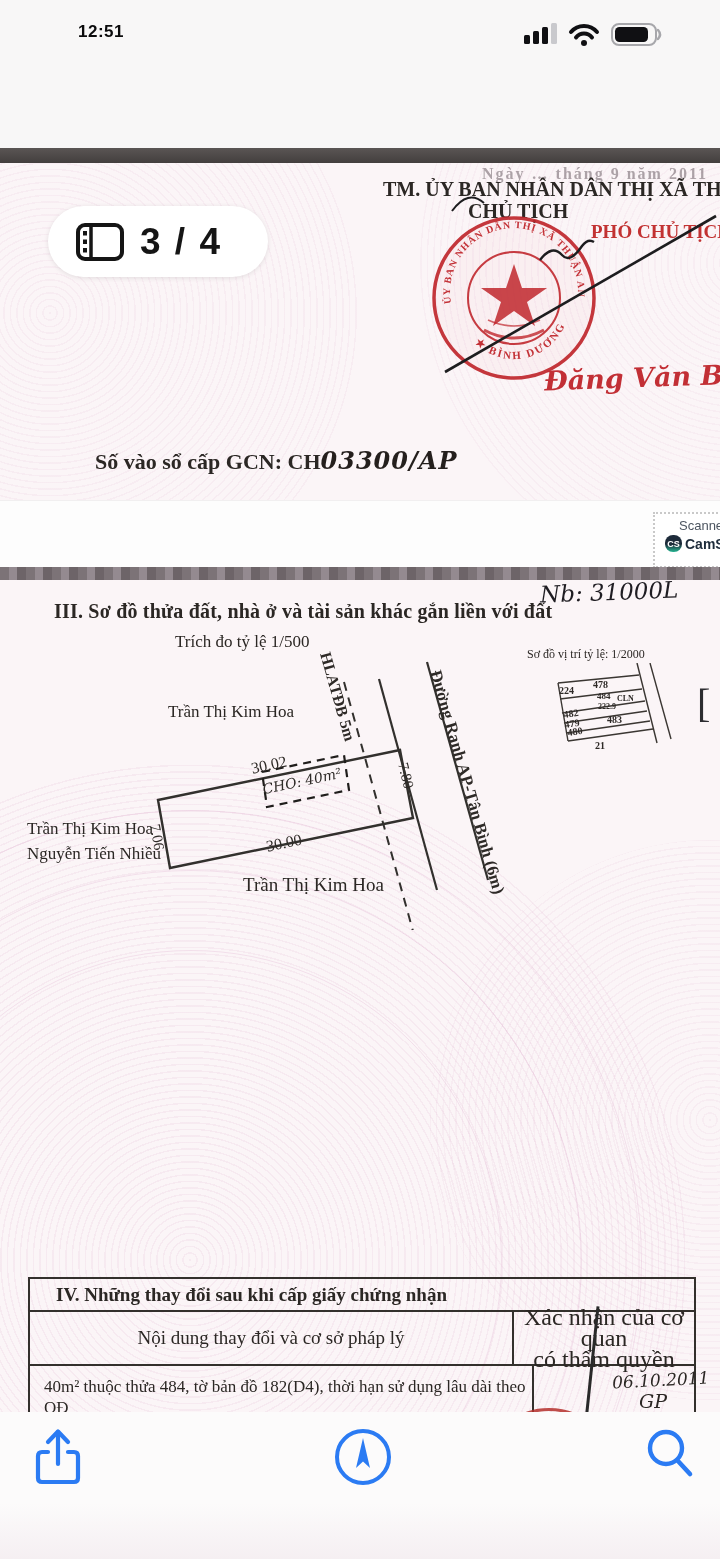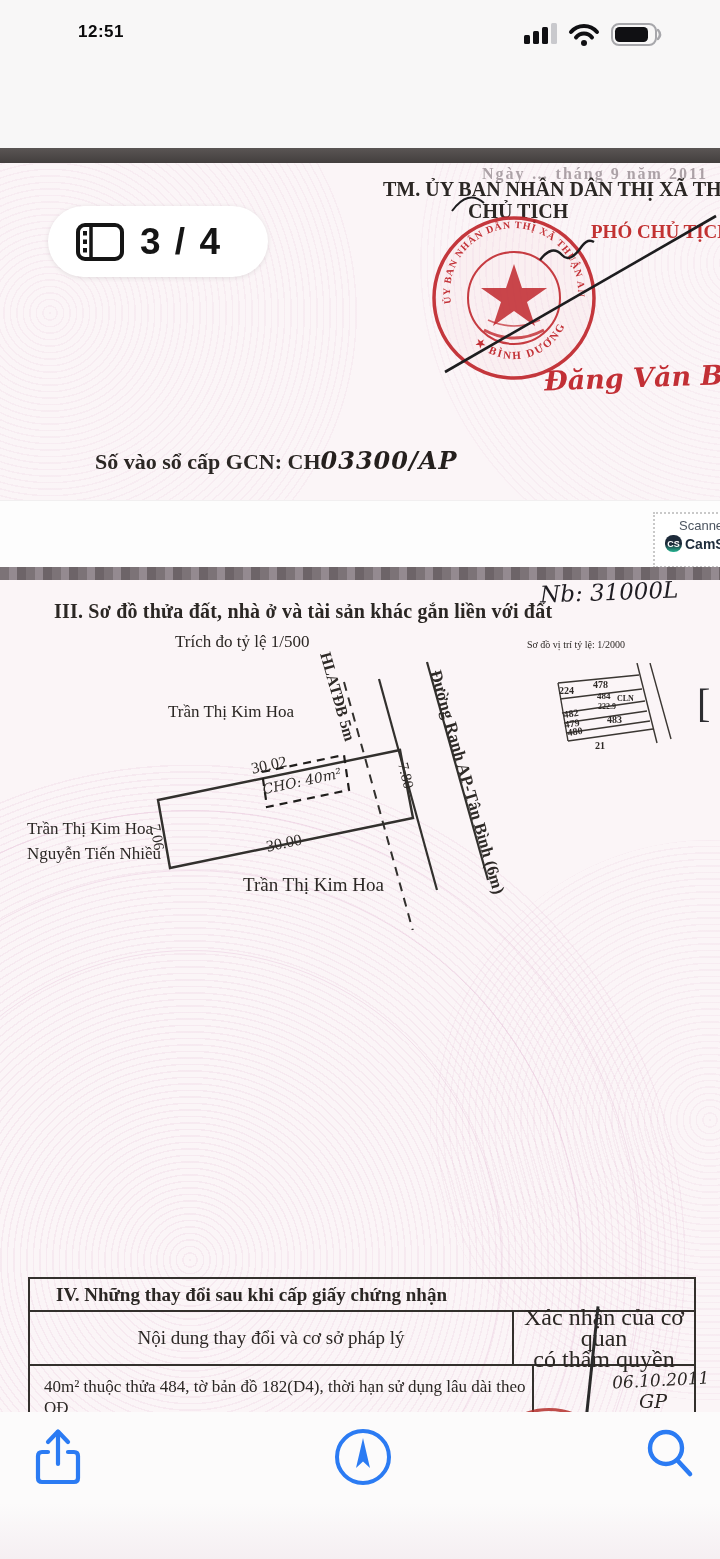--- a/index.html
+++ b/index.html
@@ -45,21 +45,21 @@
      padding:4px 6px 4px 10px;}
   #wm-line1{font-size:13px;color:#4c5560;text-align:left;margin-left:14px;}
   #wm-row2{display:flex;align-items:center;margin-top:2px;}
   #wm-logo{width:17px;height:17px;border-radius:8px;background:linear-gradient(180deg,#1d2b3a 55%,#27b592);
      color:#fff;font-size:9px;font-weight:700;display:flex;align-items:center;justify-content:center;}
   #wm-line2{font-size:14px;font-weight:700;color:#1d2b3a;margin-left:3px;}
   
   #hw-note{left:540px;top:-1px;font-size:23px;color:#1f1d22;transform:rotate(-2deg);}
   #sec3-title{left:54px;top:20px;font-size:20px;font-weight:700;letter-spacing:.2px;}
   #scale-left{left:175px;top:52px;font-size:17px;}
-  #scale-right{left:527px;top:59px;font-size:10px;}
+  #scale-right{left:527px;top:67px;font-size:12px;}
   #edge-bracket{left:697px;top:100px;font-size:40px;color:#2c2c30;}
   .owner{font-size:17px;}
   #owner-top{left:168px;top:122px;}
   #owner-left1{left:27px;top:239px;}
   #owner-left2{left:27px;top:264px;}
   #owner-bottom{left:243px;top:294px;font-size:19px;}
   
   #table4{left:28px;top:1277px;width:664px;height:200px;border:2px solid #33302c;color:#2b2724;}
   #t4-row1{height:31px;border-bottom:2px solid #33302c;display:flex;align-items:center;}
   #t4-title{margin-left:26px;font-size:19px;font-weight:700;}

